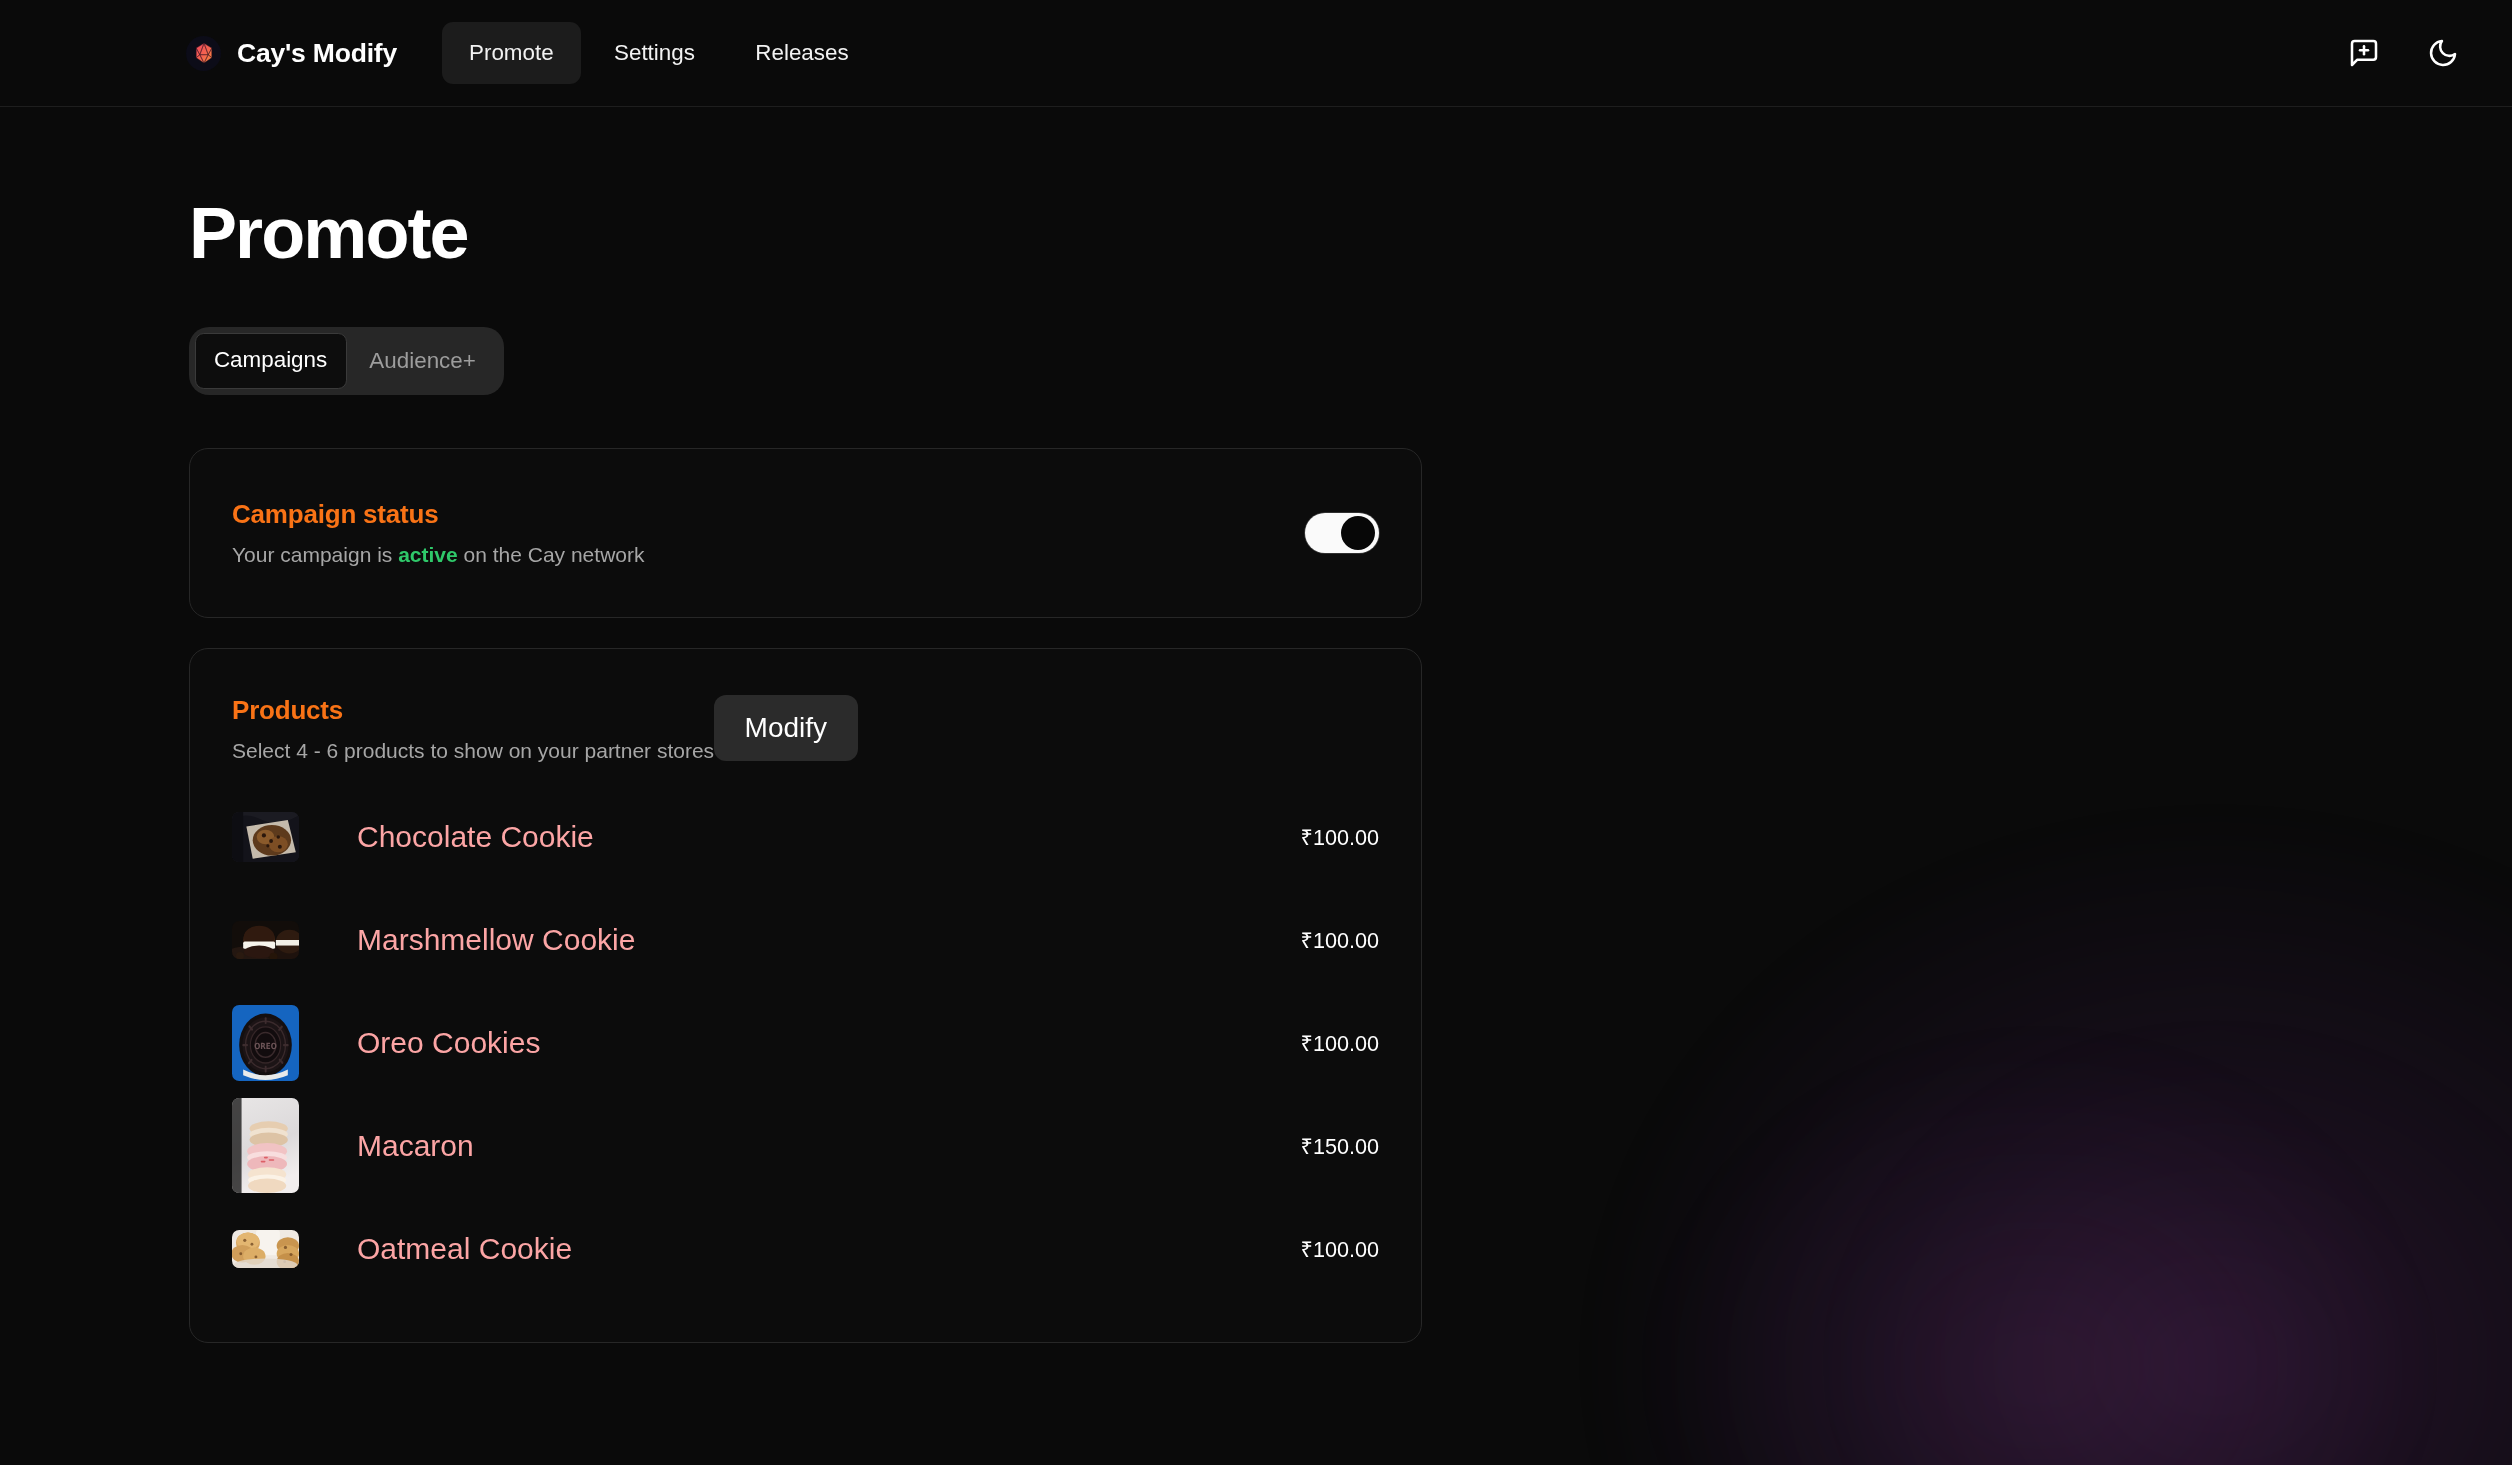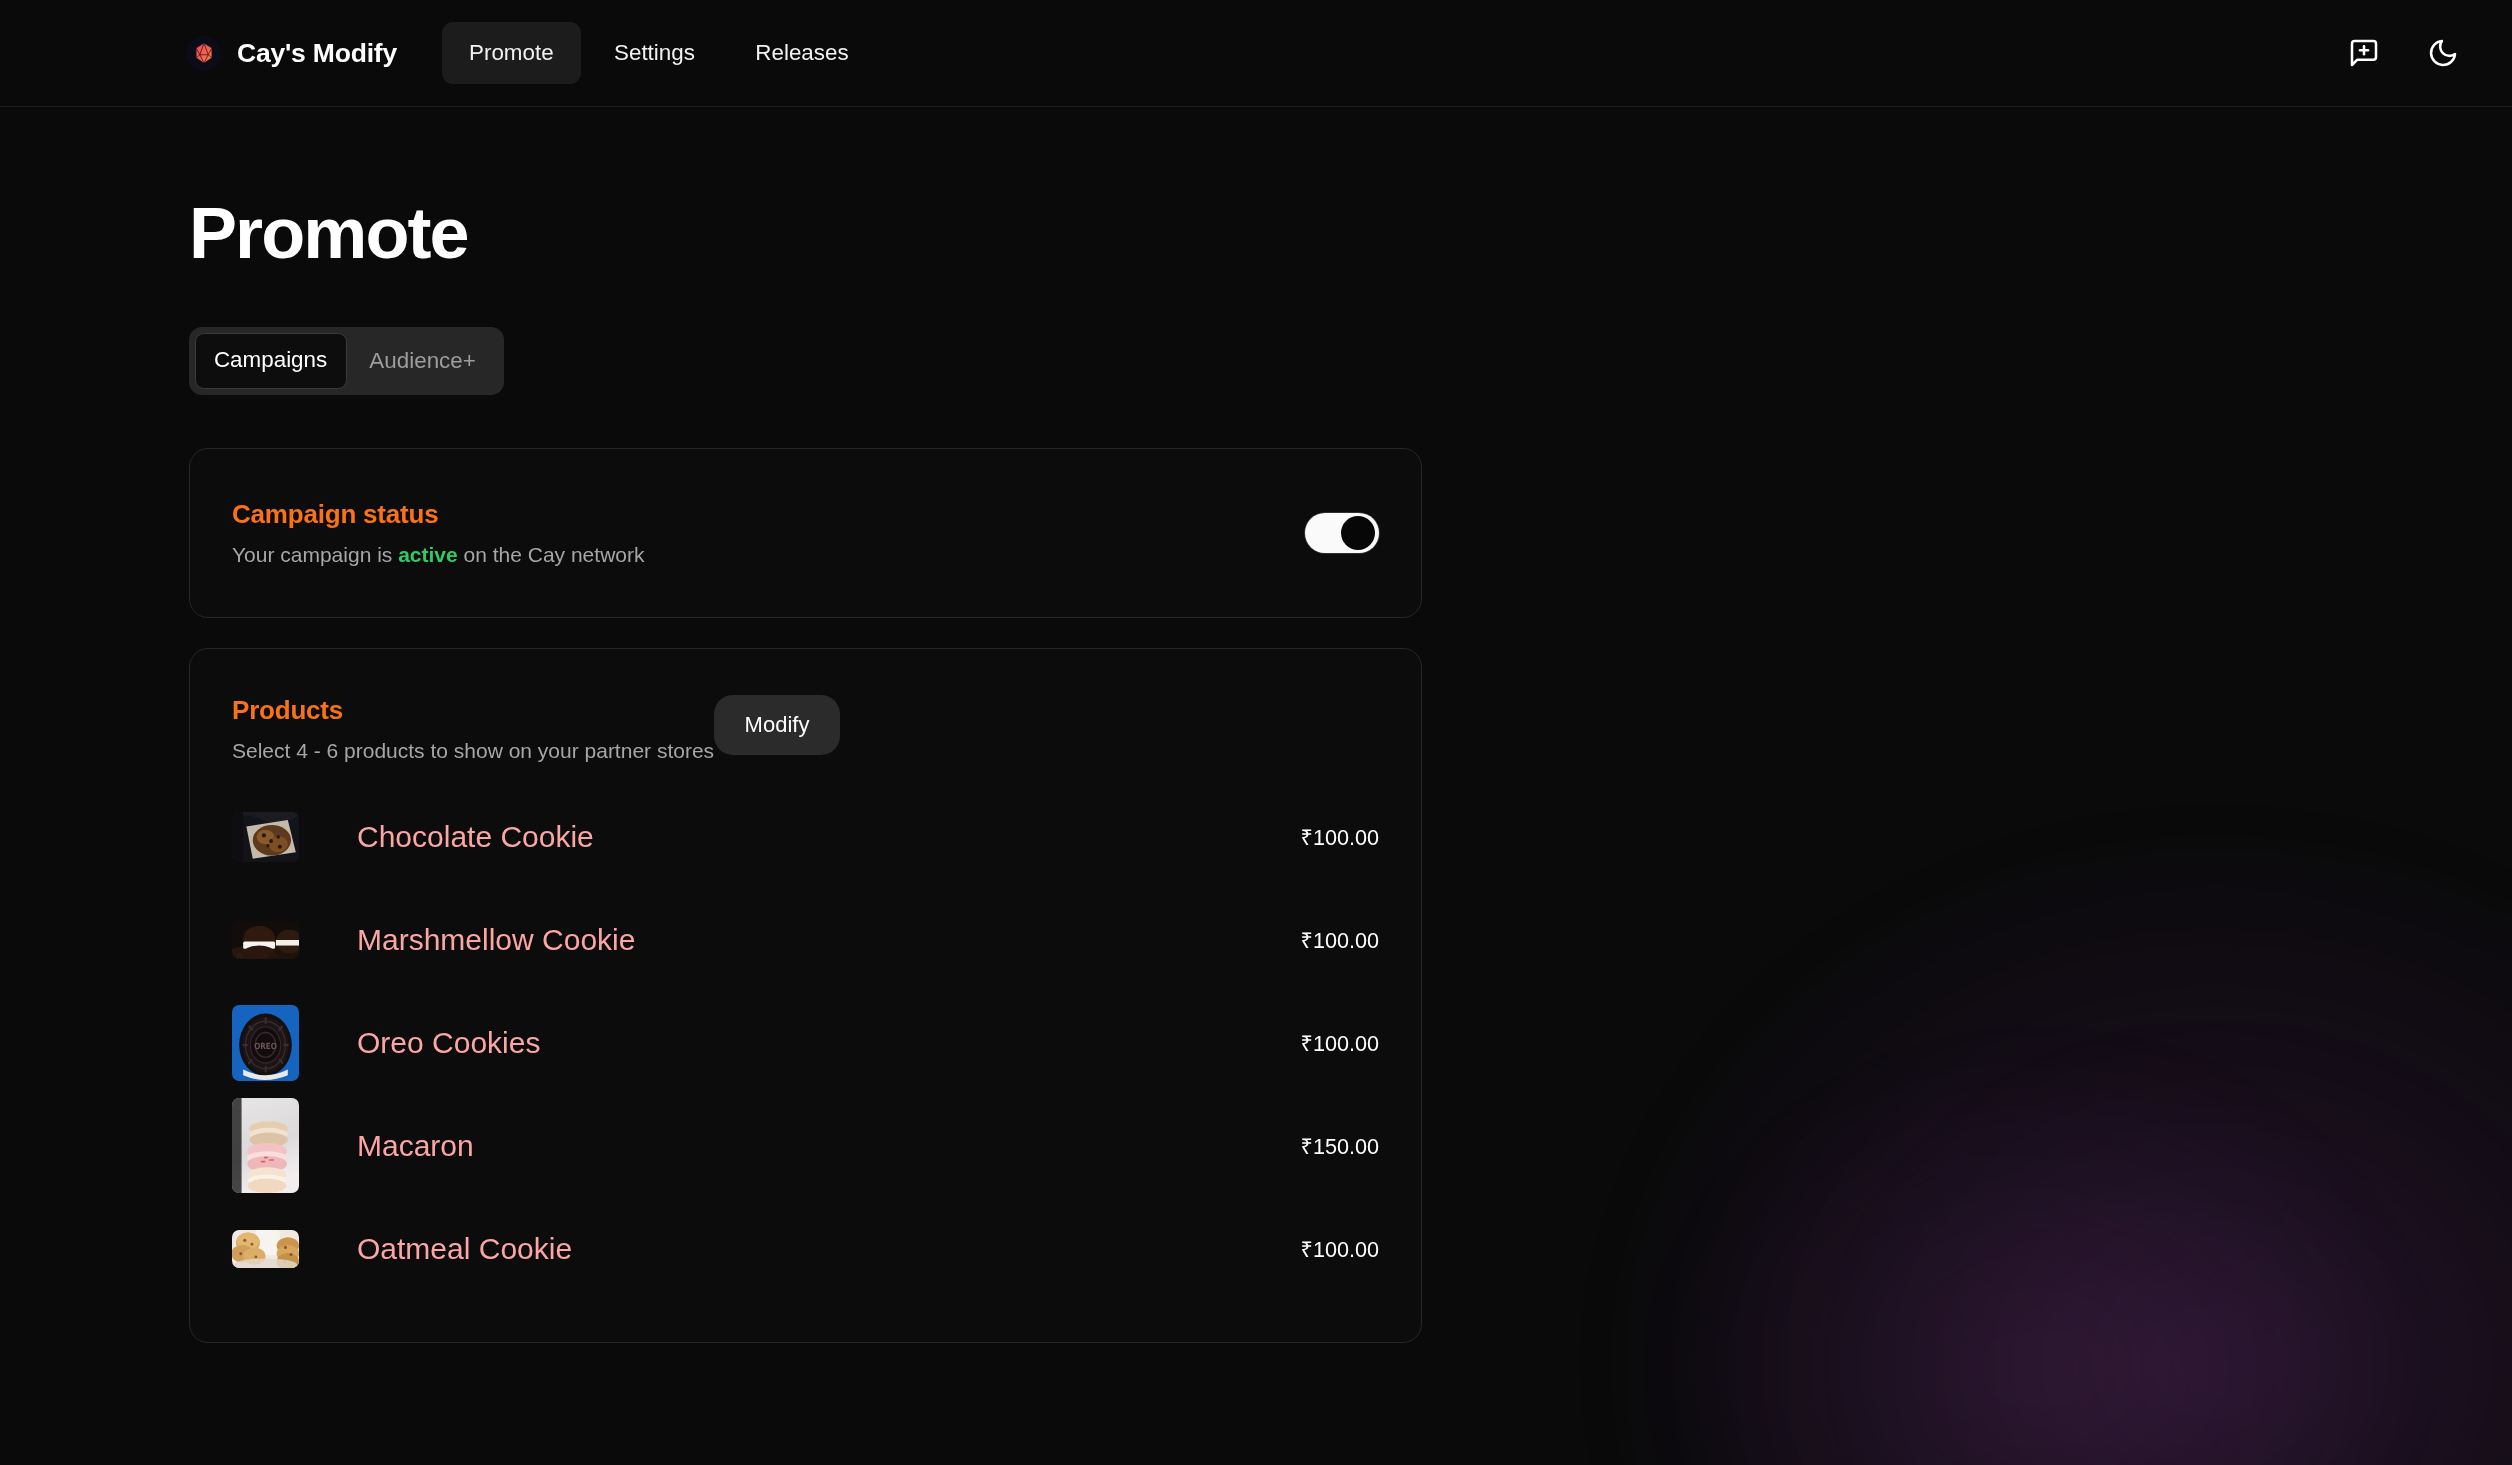--- a/index.html
+++ b/index.html
@@ -124,21 +124,21 @@
     color: #ffffff;
     letter-spacing: -1.9px;
     line-height: 1;
     margin-bottom: 58px;
   }
 
   
   .segmented {
     display: inline-flex;
     background: #272727;
-    border-radius: 13px;
+    border-radius: 20px;
     padding: 5.6px;
     margin-bottom: 53px;
   }
   .seg-tab {
     font-size: 22.4px;
     padding: 15.2px 0;
     width: 152px;
     text-align: center;
     border-radius: 8.8px;
     color: #9d9d9d;
@@ -204,23 +204,23 @@
   
   .products-head {
     display: flex;
     align-items: flex-start;
     justify-content: flex-start;
     padding: 46px 42px 0 42px;
   }
   .btn-modify {
     background: #2b2b2b;
     color: #ffffff;
-    font-size: 22px;
+    font-size: 28px;
     padding: 17px 30.5px;
-    border-radius: 19px;
+    border-radius: 12px;
     border: none;
     cursor: pointer;
     font-family: "Liberation Sans", sans-serif;
     white-space: nowrap;
   }
 
   .product-list { padding: 22.4px 42px 42px 42px; }
 
   .product-row {
     display: flex;

